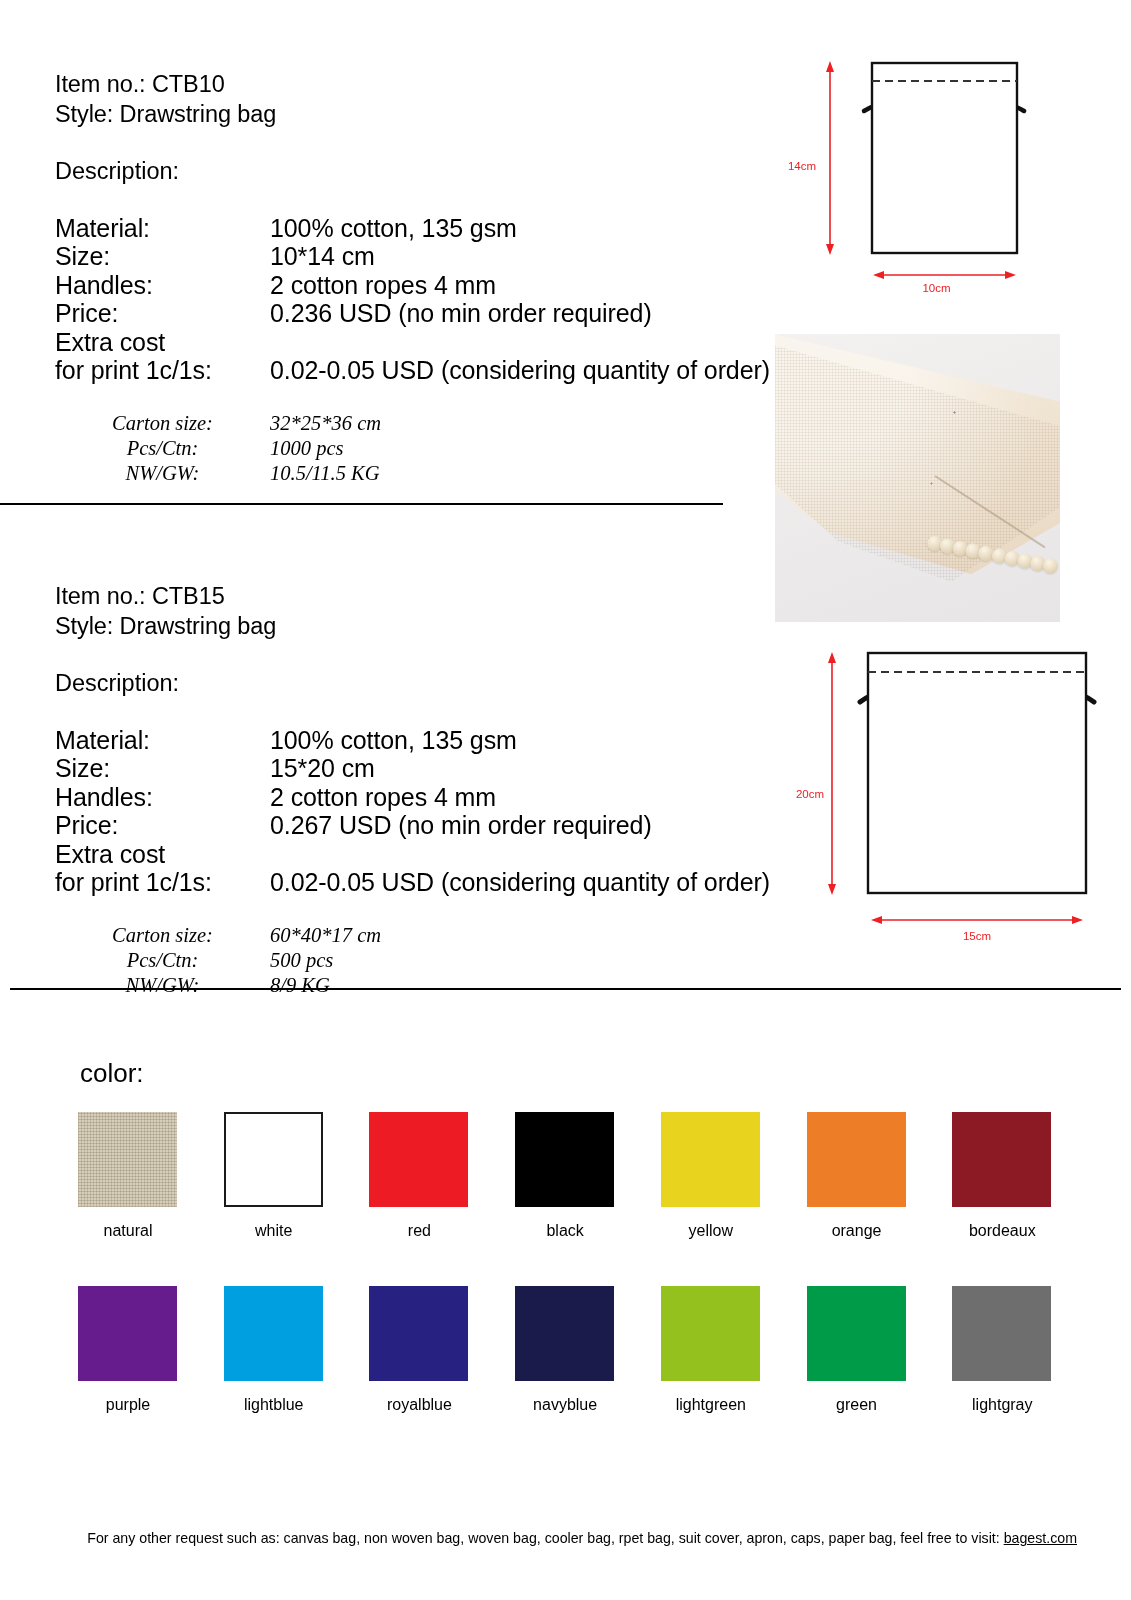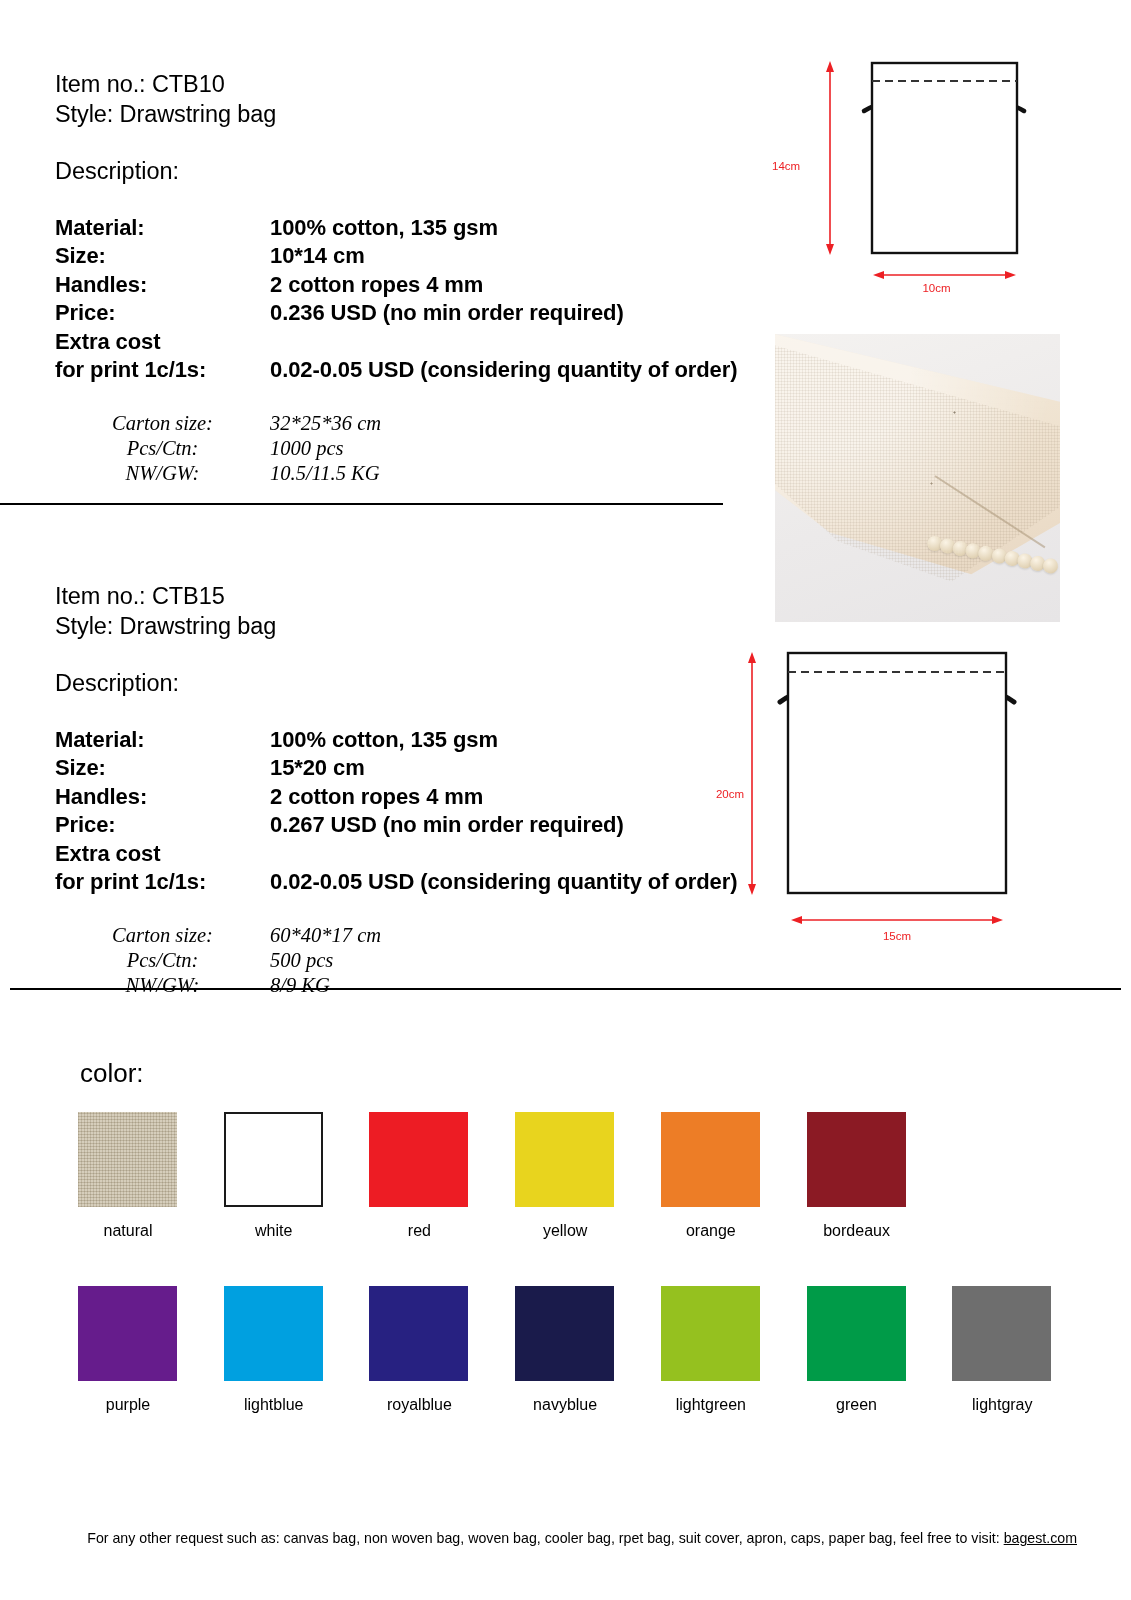--- a/index.html
+++ b/index.html
@@ -41,26 +41,25 @@
     margin-top: 28px;
   }
 
   table.spec-table {
     border-collapse: collapse;
     margin-top: 27px;
     width: 720px;
   }
   table.spec-table td {
     padding: 0;
-    font-size: 22px;
+    font-size: 25px;
     line-height: 28.5px;
     vertical-align: top;
     letter-spacing: -0.1px;
     white-space: nowrap;
-    font-weight: bold;
   }
   td.spec-key { width: 215px; }
 
   table.carton-table {
     border-collapse: collapse;
     margin-top: 26px;
     width: 720px;
   }
   table.carton-table td {
     padding: 0;
@@ -85,21 +84,21 @@
     position: absolute;
     left: 10px;
     top: 988px;
     width: 1111px;
     border-top: 2.5px solid #000;
   }
 
   
   .drawing { position: absolute; }
   #drawing-ctb10 { left: 772px; top: 32px; width: 300px; height: 288px; }
-  #drawing-ctb15 { left: 732px; top: 642px; width: 300px; height: 330px; }
+  #drawing-ctb15 { left: 812px; top: 642px; width: 300px; height: 330px; }
 
   .drawing svg { display: block; }
 
   
   #product-photo {
     position: absolute;
     left: 775px;
     top: 334px;
     width: 285px;
     height: 288px;
@@ -288,21 +287,21 @@
         <line x1="100" y1="49" x2="245" y2="49" stroke="#333" stroke-width="2" stroke-dasharray="8 5"></line>
 
         <line x1="58" y1="32" x2="58" y2="220" stroke="#ED2024" stroke-width="1.6"></line>
         <polygon points="58,29 54,40 62,40" fill="#ED2024"></polygon>
         <polygon points="58,223 54,212 62,212" fill="#ED2024"></polygon>
 
         <line x1="104" y1="243" x2="241" y2="243" stroke="#ED2024" stroke-width="1.6"></line>
         <polygon points="101,243 112,239 112,247" fill="#ED2024"></polygon>
         <polygon points="244,243 233,239 233,247" fill="#ED2024"></polygon>
       </svg>
-      <div style="position:absolute;left:0;top:128px;width:44px;text-align:left;font-size:11.5px;color:#ED2024;">14cm</div>
+      <div style="position:absolute;left:0;top:128px;width:44px;text-align:right;font-size:11.5px;color:#ED2024;">14cm</div>
       <div style="position:absolute;left:92px;top:250px;width:145px;text-align:center;font-size:11.5px;color:#ED2024;">10cm</div>
     </div>
 
     <div class="section-rule" id="rule-1"></div>
   </div>
 
   <div class="product-section" id="section-ctb15">
 
     <div class="spec-block">
       <div class="title-line">Item no.: CTB15</div>
@@ -408,20 +407,24 @@
       </div>
       <div class="swatch-cell">
         <div class="swatch-box bordered" style="background:#FFFFFF"></div>
         <div class="swatch-label">white</div>
       </div>
       <div class="swatch-cell">
         <div class="swatch-box" style="background:#ED1C24"></div>
         <div class="swatch-label">red</div>
       </div>
       <div class="swatch-cell">
+        <div class="swatch-box" style="background:#000000"></div>
+        <div class="swatch-label">black</div>
+      </div>
+      <div class="swatch-cell">
         <div class="swatch-box" style="background:#E8D41E"></div>
         <div class="swatch-label">yellow</div>
       </div>
       <div class="swatch-cell">
         <div class="swatch-box" style="background:#ED7D26"></div>
         <div class="swatch-label">orange</div>
       </div>
       <div class="swatch-cell">
         <div class="swatch-box" style="background:#8B1A24"></div>
         <div class="swatch-label">bordeaux</div>

